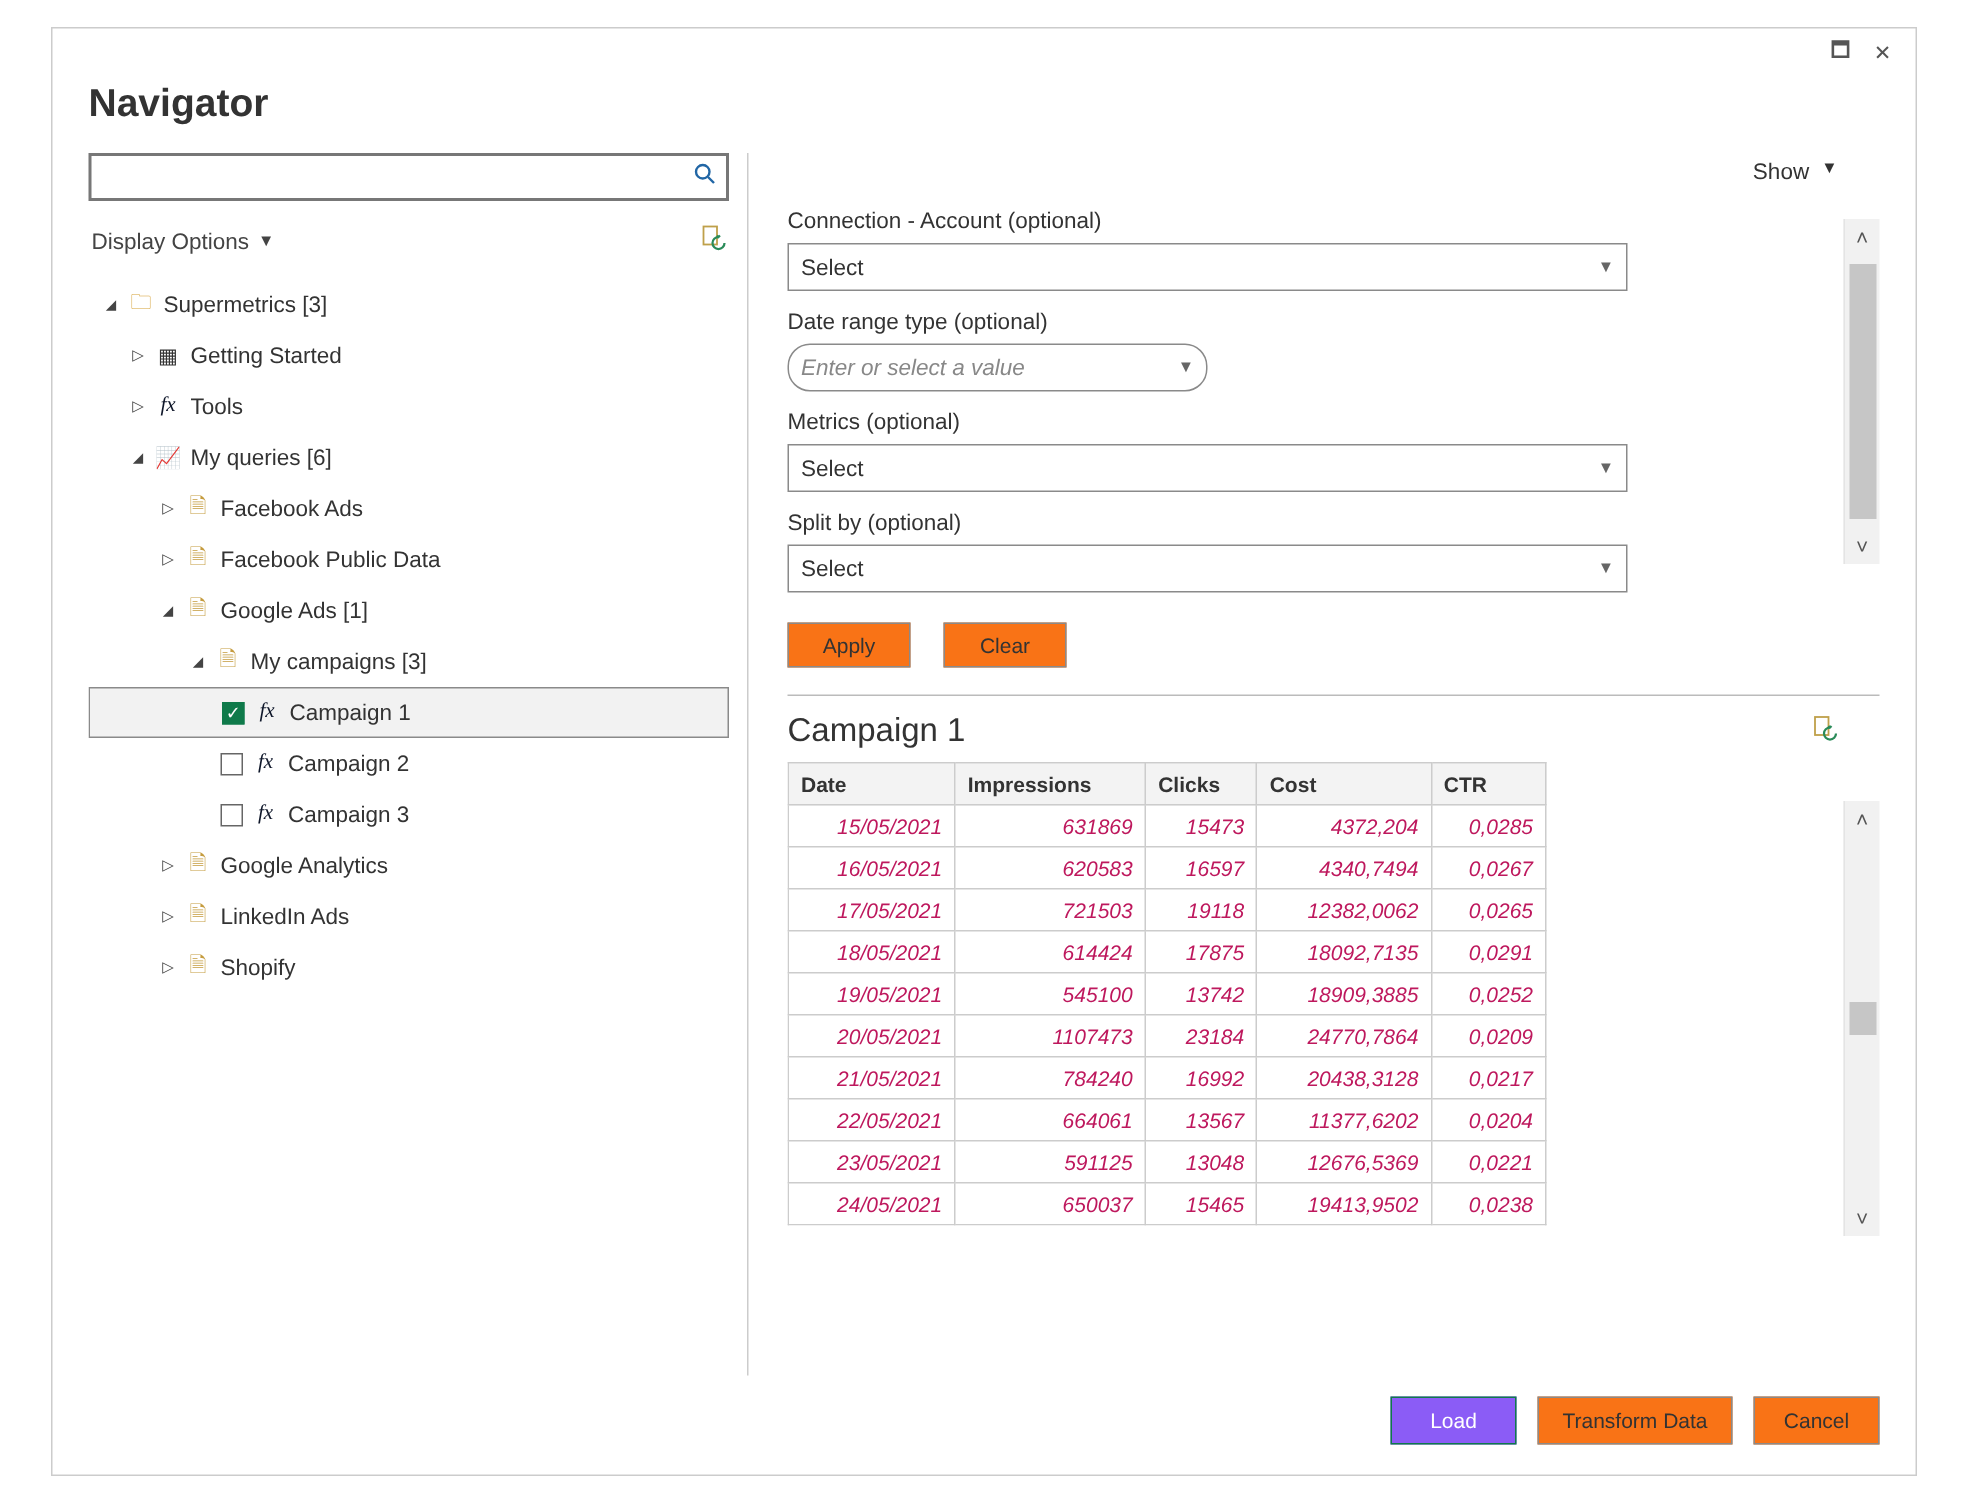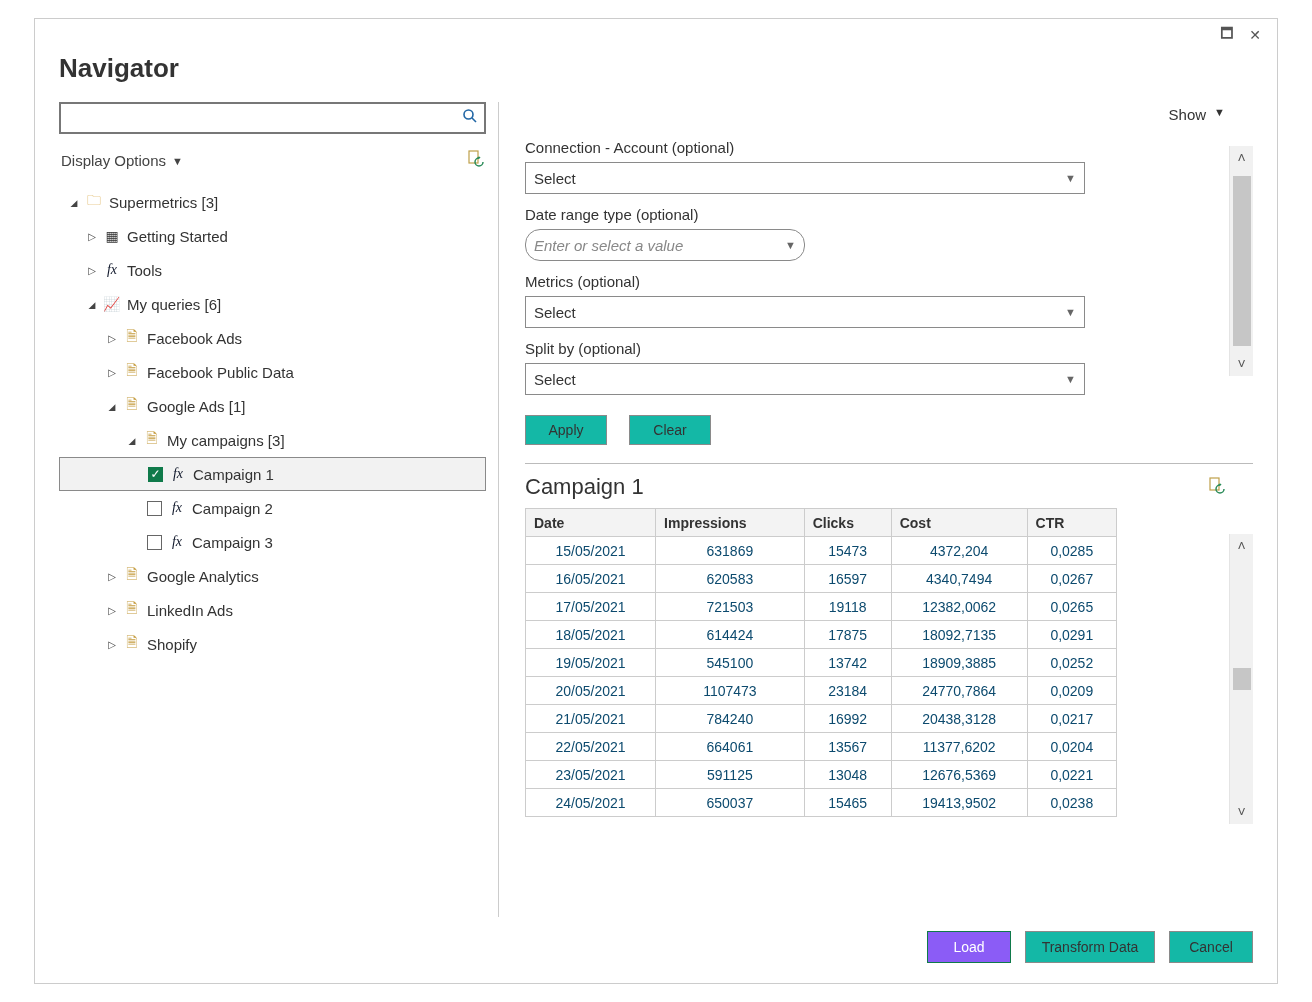--- a/index.html
+++ b/index.html
@@ -173,57 +173,58 @@
   }
   .select-box.wide { width: 560px; }
   .combo-box { width: 280px; color:#888; font-style: italic; border-radius: 15px; }
   .dd { color:#666; font-size:11px; }
   .btn-row { display:flex; gap:22px; margin-top:14px; margin-bottom:18px;}
   .btn {
     height: 30px;
     min-width: 82px;
     padding: 0 14px;
     border: 1px solid #8a8a8a;
-    background:#14b8a6;
+    background:#f97316;
     font-size:14px;
     display:inline-flex;
     align-items:center;
     justify-content:center;
   }
   .divider { border-top:1px solid #bbb; margin-bottom:4px;}
   .preview-head {
     display:flex;
     align-items:center;
     justify-content:space-between;
     padding: 6px 0 8px 0;
   }
   .preview-head h2 { font-size:22px; font-weight:400; margin:0; color:#333; }
   .table-wrap {
     overflow:hidden;
     position:relative;
   }
   table {
     border-collapse: collapse;
-    width: 592px;
+    width: 506px;
   }
   th, td {
     border: 1px solid #ccc;
     padding: 4px 8px;
     font-size: 14px;
     height: 28px;
   }
   th {
     background:#f3f3f3;
     text-align:left;
     font-weight:600;
     color:#333;
   }
   td {
-    text-align:center;
-    color:#0c4a6e;
+    text-align:right;
+    font-style: italic;
+    color:#be185d;
   }
   
   .vscroll {
     position:absolute;
     right:0;
     width:24px;
     background:#f1f1f1;
     display:flex;
     flex-direction:column;
     align-items:center;

